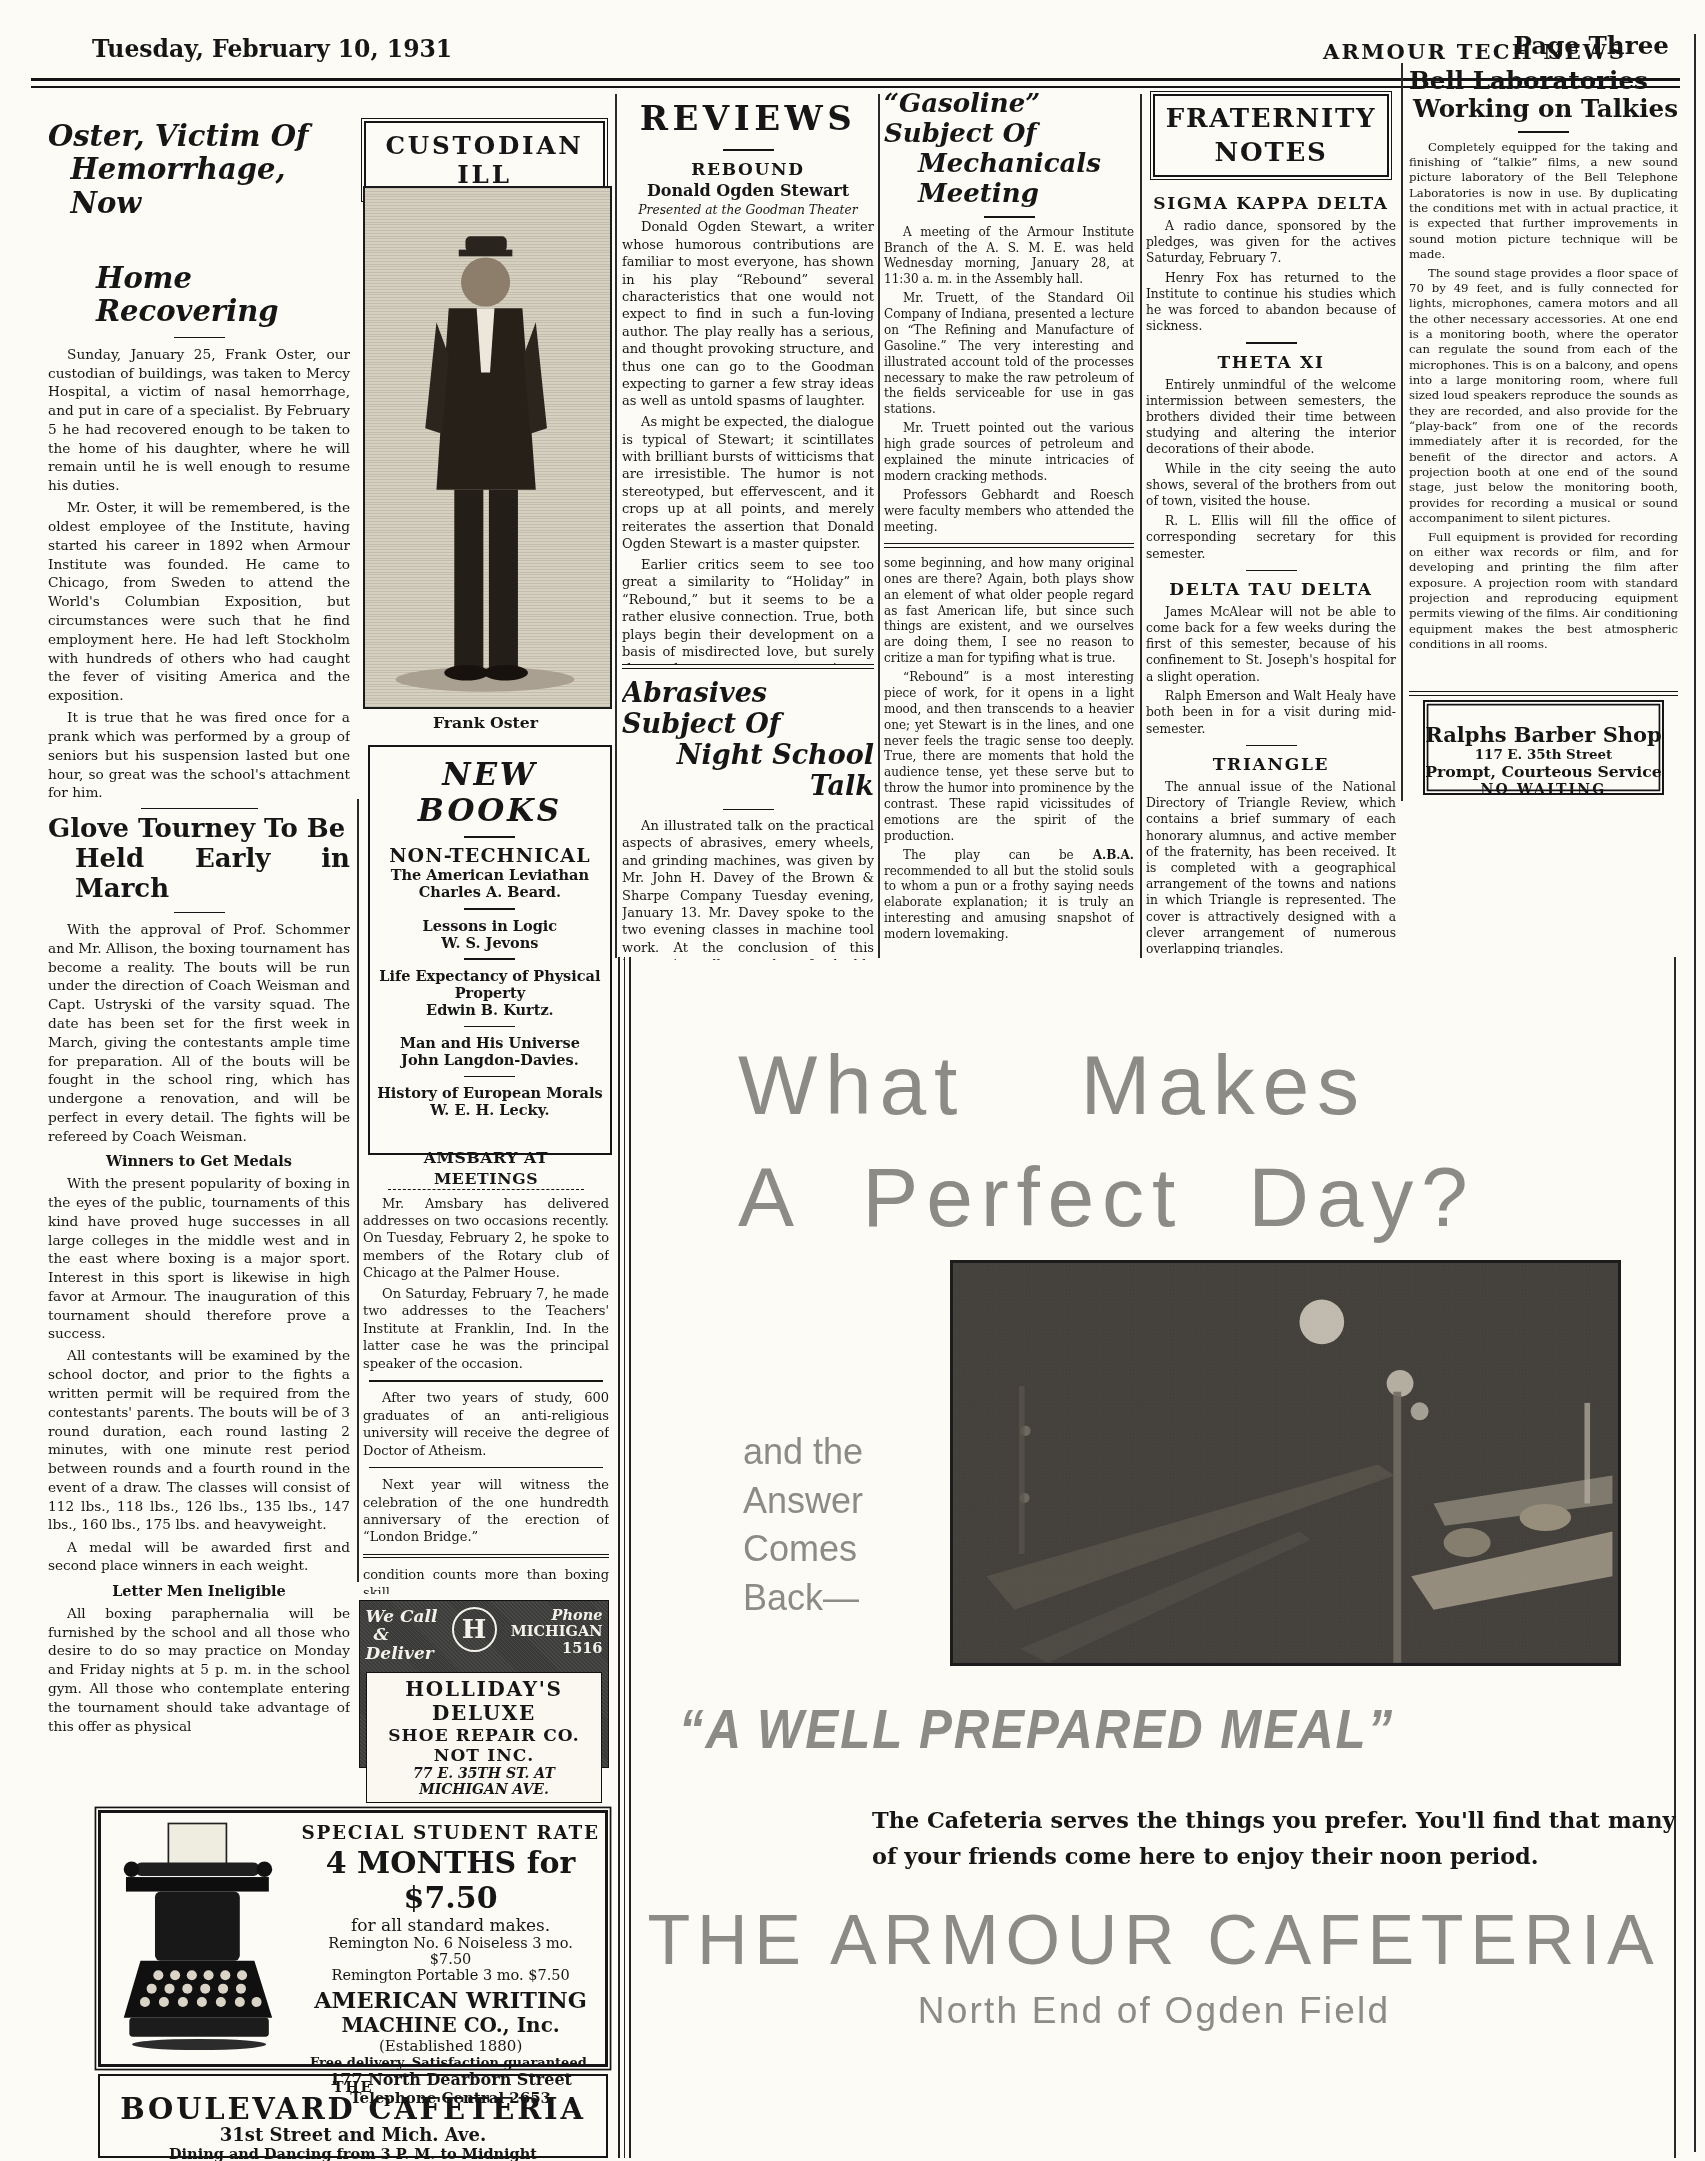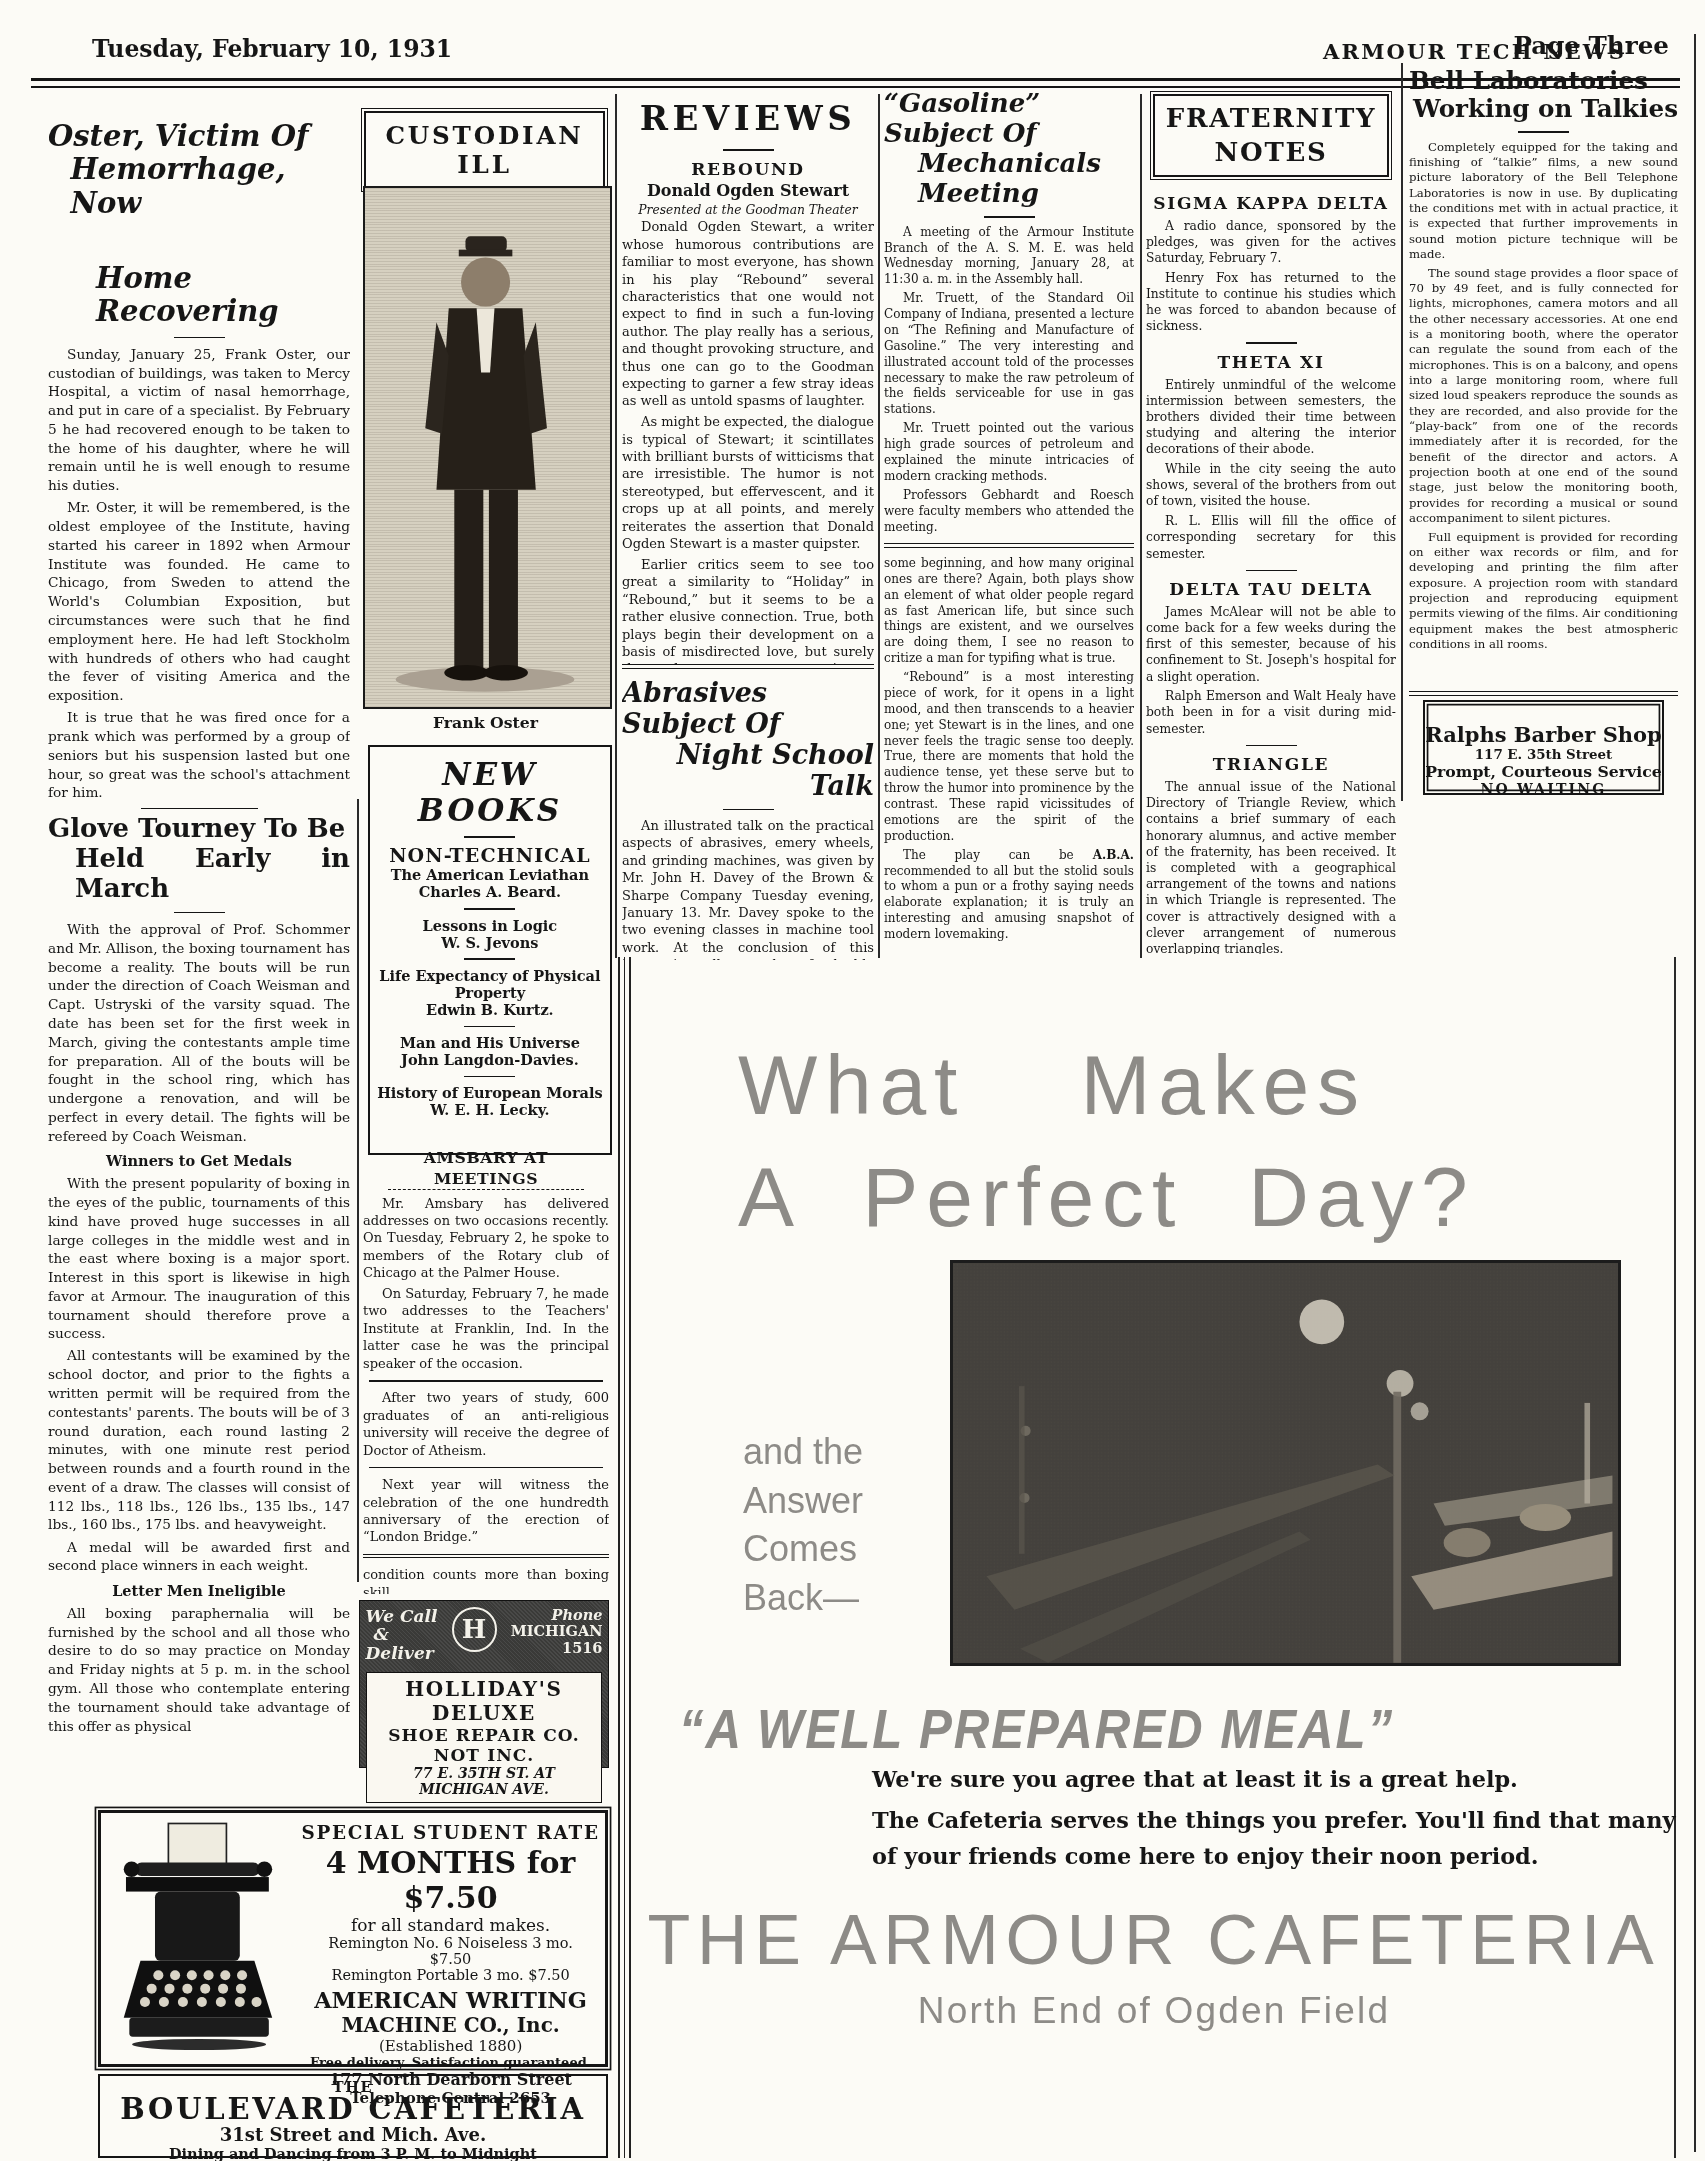--- a/index.html
+++ b/index.html
@@ -61,21 +61,21 @@
     <div class="shortrule"></div>
     <p>With the approval of Prof. Schommer and Mr. Allison, the boxing tournament has become a reality.  The bouts will be run under the direction of Coach Weisman and Capt. Ustryski of the varsity squad.  The date has been set for the first week in March, giving the contestants ample time for preparation.  All of the bouts will be fought in the school ring, which has undergone a renovation, and will be perfect in every detail.  The fights will be refereed by Coach Weisman.</p>
     <p class="subhead" style="font-size:14.5px;">Winners to Get Medals</p>
     <p>With the present popularity of boxing in the eyes of the public, tournaments of this kind have proved huge successes in all large colleges in the middle west and in the east where boxing is a major sport.  Interest in this sport is likewise in high favor at Armour.  The inauguration of this tournament should therefore prove a success.</p>
     <p>All contestants will be examined by the school doctor, and prior to the fights a written permit will be required from the contestants' parents.  The bouts will be of 3 round duration, each round lasting 2 minutes, with one minute rest period between rounds and a fourth round in the event of a draw. The classes will consist of 112 lbs., 118 lbs., 126 lbs., 135 lbs., 147 lbs., 160 lbs., 175 lbs. and heavyweight.</p>
     <p>A medal will be awarded first and second place winners in each weight.</p>
     <p class="subhead" style="font-size:14.5px;">Letter Men Ineligible</p>
     <p>All boxing paraphernalia will be furnished by the school and all those who desire to do so may practice on Monday and Friday nights at 5 p. m. in the school gym.  All those who contemplate entering the tournament should take advantage of this offer as physical</p>
   </div>
 
-  <div class="abs boxhead" style="left:364px;top:111px;width:237px;padding:7.8px 0;font-size:24.6px;letter-spacing:2.8px;">CUSTODIAN ILL</div>
+  <div class="abs boxhead" style="left:364px;top:121px;width:237px;padding:7.8px 0;font-size:24.6px;letter-spacing:2.8px;">CUSTODIAN ILL</div>
 
   <div class="abs" style="left:363px;top:186px;width:245px;height:519px;border:2.2px solid #1a1a1a;
        background:#d6d0c0;background-image:repeating-linear-gradient(0deg,rgba(60,50,40,.12) 0 1.1px,transparent 1.1px 2.8px);">
     <svg width="240" height="514" viewBox="0 0 430 920">
       <ellipse cx="215" cy="880" rx="160" ry="22" fill="#aaa092"></ellipse>
       <rect x="180" y="86" width="74" height="28" rx="9" fill="#2a241e"></rect>
       <rect x="168" y="110" width="96" height="12" fill="#2a241e"></rect>
       <circle cx="216" cy="168" r="44" fill="#8d7e6b"></circle>
       <path d="M150 215 L282 215 L306 540 L128 540 Z" fill="#262019"></path>
       <path d="M200 215 L232 215 L224 330 L208 330 Z" fill="#ece7da"></path>
@@ -326,21 +326,20 @@
       <ellipse cx="1060" cy="455" rx="46" ry="24" fill="#978e7c"></ellipse>
       <rect x="1130" y="250" width="10" height="180" fill="#b9b2a2" opacity=".7"></rect>
       <circle cx="130" cy="300" r="9" fill="#6e695f"></circle>
         <circle cx="128" cy="420" r="9" fill="#6e695f"></circle>
       <rect x="118" y="220" width="10" height="300" fill="#5a564d" opacity=".7"></rect>
     </svg>
   </div>
 
   <div class="abs sans gray" style="left:679px;top:1696px;font-size:56px;font-weight:bold;font-style:italic;letter-spacing:2.2px;transform:scaleX(.88);transform-origin:left;">“A WELL PREPARED MEAL”</div>
 
-  <div class="abs" style="left:872px;top:1766px;font-size:22.4px;font-weight:bold;">We're sure you agree that at least it is a great help.</div>
   <div class="abs" style="left:872px;top:1807px;font-size:22.4px;font-weight:bold;">The Cafeteria serves the things you prefer.  You'll find that many</div>
   <div class="abs" style="left:872px;top:1843px;font-size:22.4px;font-weight:bold;">of your friends come here to enjoy their noon period.</div>
 
   <div class="abs sans gray center" style="left:637px;top:1900px;width:1034px;font-size:70px;letter-spacing:6.7px;">THE ARMOUR CAFETERIA</div>
   <div class="abs sans gray center" style="left:637px;top:1990px;width:1034px;font-size:37px;letter-spacing:2.2px;">North End of Ogden Field</div>
 
 </div>
 
 
 </body></html>

